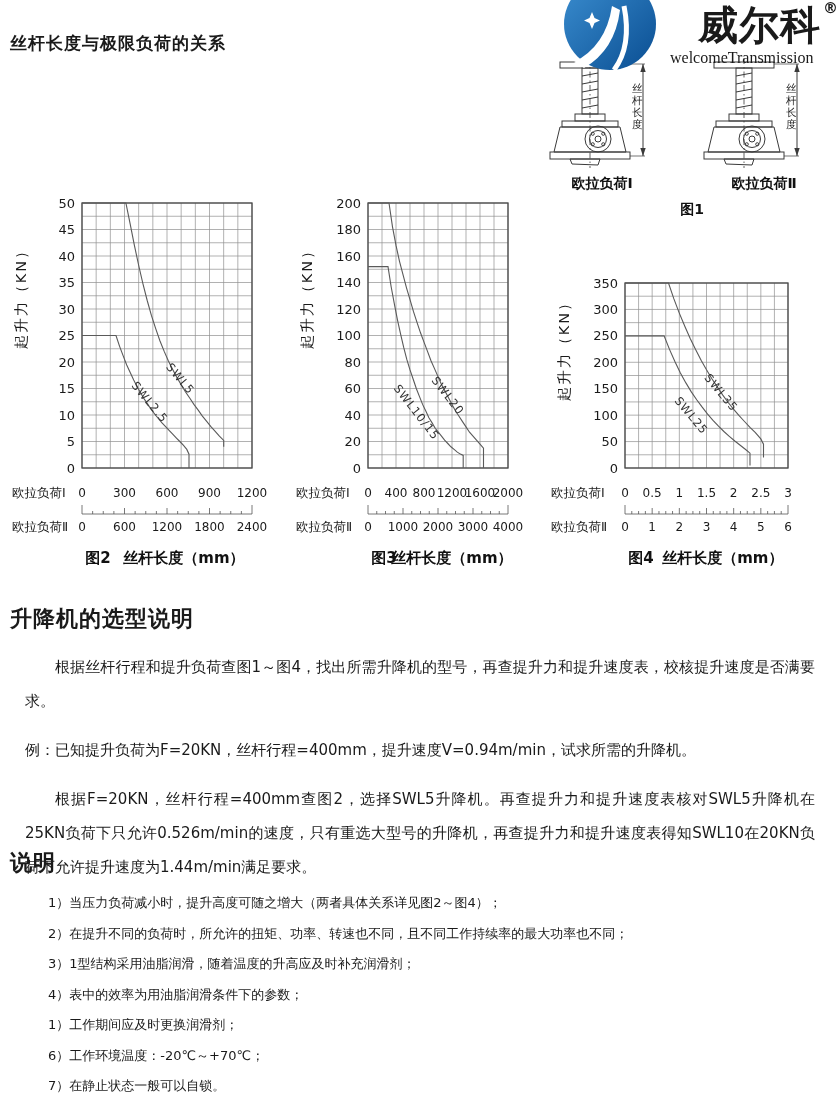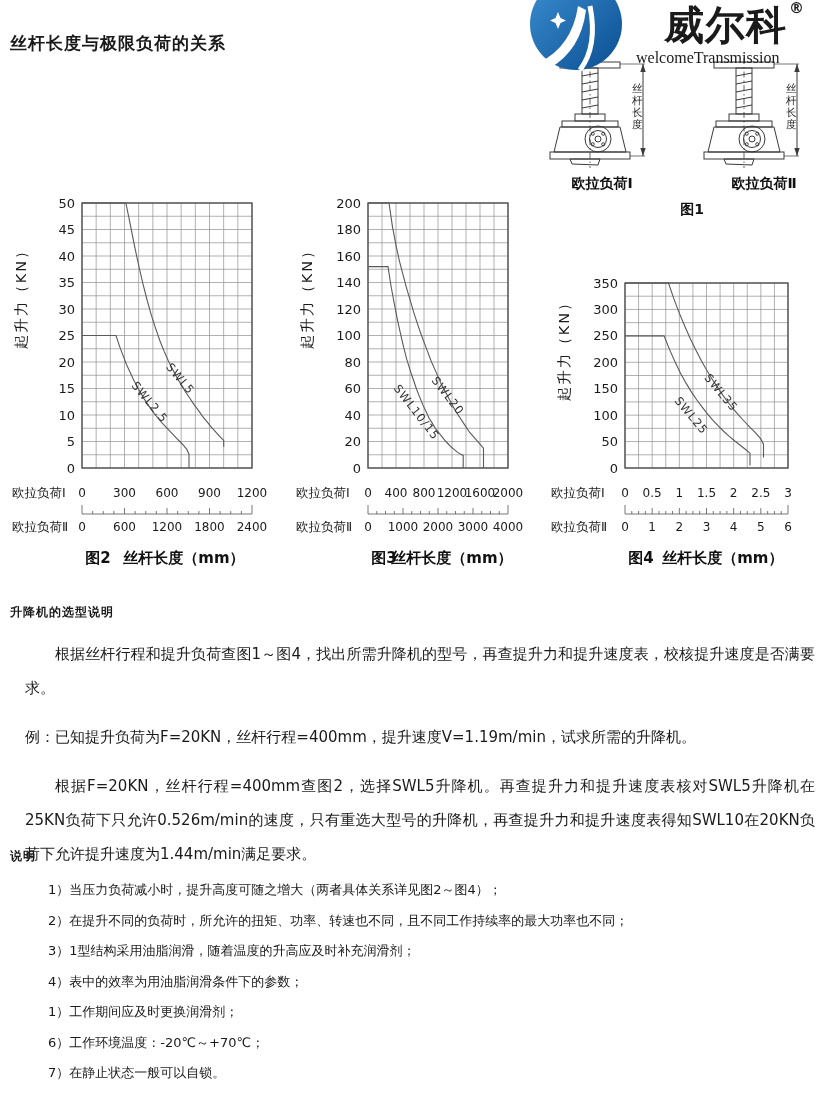--- a/index.html
+++ b/index.html
@@ -2,21 +2,21 @@
 <html><head>
 <meta charset="utf-8">
 <style>
   html,body { margin:0; padding:0; background:#fff; }
   .page { position:relative; width:840px; height:1101px; background:#fff; overflow:hidden;
           font-family:"DejaVu Sans","Liberation Sans",sans-serif; color:#1a1a1a; }
 
   .title { position:absolute; left:10px; top:32px; margin:0; font-size:17px; font-weight:bold; letter-spacing:1px; }
 
   
-  .logo { position:absolute; left:528px; top:0; width:278px; height:80px; }
+  .logo { position:absolute; left:562px; top:0; width:278px; height:80px; }
   .logo-circle { position:absolute; left:0; top:0; }
   .brand-cn { position:absolute; left:136px; top:5px; font-size:40px; font-weight:900; line-height:1; letter-spacing:1px; white-space:nowrap; }
   .reg { font-size:15px; vertical-align:top; position:relative; top:-4px; margin-left:2px; font-weight:bold; }
   .brand-en { position:absolute; left:108px; top:49px; font-size:16px; font-family:"Liberation Serif","DejaVu Serif",serif; white-space:nowrap; }
 
   
   #fig1 { position:absolute; left:540px; top:50px; }
   .jack * { stroke:#3a3a3a; stroke-width:1; fill:none; }
   .jack .cl { stroke-dasharray:6 3 1.5 3; stroke-width:0.8; }
   .jack .ext { stroke-width:0.7; }
@@ -34,21 +34,21 @@
   .slab  { font-size:11.5px; fill:#333; letter-spacing:1px; }
   .scalelab { font-size:12.5px; fill:#1a1a1a; }
   .sval { font-size:12px; fill:#1a1a1a; }
   .ruler line { stroke:#555; stroke-width:0.8; }
   .figlab,.xlab { font-size:15px; font-weight:600; fill:#111; }
 
   
   .section { position:absolute; left:10px; width:820px; }
   #selection { top:604px; }
   #notes { top:848px; }
-  .section h2 { margin:0 0 16px 0; font-size:12px; font-weight:bold; letter-spacing:1px; }
+  .section h2 { margin:0 0 16px 0; font-size:22px; font-weight:bold; letter-spacing:1px; }
   .section p { margin:15px; font-size:15px; line-height:34px; text-align:justify; }
   .indent { text-indent:2em; }
   .note-item { margin:0 0 12.5px 38px; font-size:13px; }
 </style>
 </head>
 <body>
 
 <div class="page">
 
   <h1 class="title">丝杆长度与极限负荷的关系</h1>
@@ -377,21 +377,21 @@
         <text x="217.83333333333334" y="341" class="sval" text-anchor="middle">5</text>
         <text x="245" y="341" class="sval" text-anchor="middle">6</text>
         <text x="98" y="373" class="figlab" text-anchor="middle">图4</text>
         <text x="179.8" y="373" class="xlab" text-anchor="middle">丝杆长度（mm）</text>
       </svg>
     </div>
 
   <section class="section" id="selection">
     <h2>升降机的选型说明</h2>
     <p class="indent">根据丝杆行程和提升负荷查图1～图4，找出所需升降机的型号，再查提升力和提升速度表，校核提升速度是否满要求。</p>
-    <p>例：已知提升负荷为F=20KN，丝杆行程=400mm，提升速度V=1.19m/min，试求所需的升降机。</p>
+    <p>例：已知提升负荷为F=20KN，丝杆行程=400mm，提升速度V=0.94m/min，试求所需的升降机。</p>
     <p class="indent">根据F=20KN，丝杆行程=400mm查图2，选择SWL5升降机。再查提升力和提升速度表核对SWL5升降机在25KN负荷下只允许0.526m/min的速度，只有重选大型号的升降机，再查提升力和提升速度表得知SWL10在20KN负荷下允许提升速度为1.44m/min满足要求。</p>
   </section>
 
   <section class="section" id="notes">
     <h2>说明</h2>
     <div id="notes-list">
         <div class="note-item">1）当压力负荷减小时，提升高度可随之增大（两者具体关系详见图2～图4）；</div>
         <div class="note-item">2）在提升不同的负荷时，所允许的扭矩、功率、转速也不同，且不同工作持续率的最大功率也不同；</div>
         <div class="note-item">3）1型结构采用油脂润滑，随着温度的升高应及时补充润滑剂；</div>
         <div class="note-item">4）表中的效率为用油脂润滑条件下的参数；</div>

